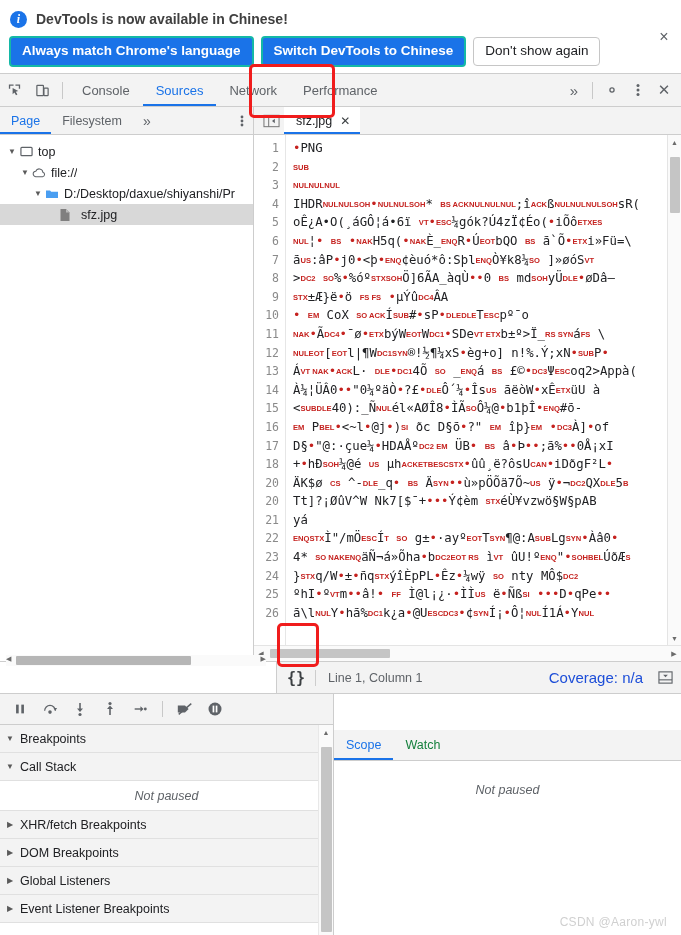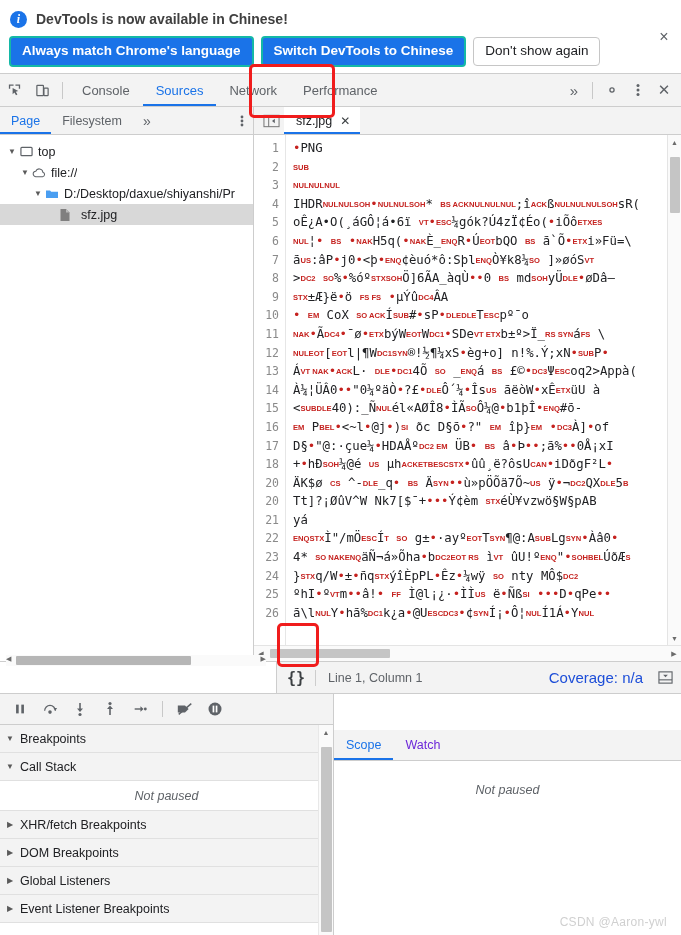--- a/index.html
+++ b/index.html
@@ -228,21 +228,21 @@
     height:30px; display:flex; align-items:center; justify-content:center;
     font-size:12.5px; color:#5f6368; font-style: italic; background:#fff;
     border-bottom:1px solid #e0e0e0;
   }
   .sec-scroll { position:absolute; right:0; top:0; bottom:0; width:15px; background:#fafafa; border-left:1px solid #e8e8e8; }
   .sec-thumb { position:absolute; left:2px; width:11px; top:22px; height:185px; background:#c5c5c5; border-radius:1px; }
 
   .debug-right { flex:1; display:flex; flex-direction:column; background:#fff; min-width:0; }
   .scope-tabs { height:31px; background:#f3f3f3; border-bottom:1px solid #cdcdcd; display:flex; align-items:center;margin-top:36px; }
   .scopetab {
-    font-size:12.5px; color:#6d28d9; padding:0 12px; height:30px;
+    font-size:12.5px; color:#15803d; padding:0 12px; height:30px;
     display:flex; align-items:center; cursor:pointer; position:relative;
   }
   .scopetab.active { color:#1a73e8; }
   .scopetab.active::after { content:''; position:absolute; left:0; right:0; bottom:0; height:2px; background:#1a73e8; }
   .scope-body { flex:1; display:flex; justify-content:center; padding-top:22px; font-size:12.5px; color:#5f6368; font-style:italic; }
 
   .watermark {
     position:absolute; right:14px; bottom:6px;
     font-size:12px; color:#d0d0d0; letter-spacing:0.3px;
     font-family:"Liberation Sans", sans-serif; z-index: 30;

